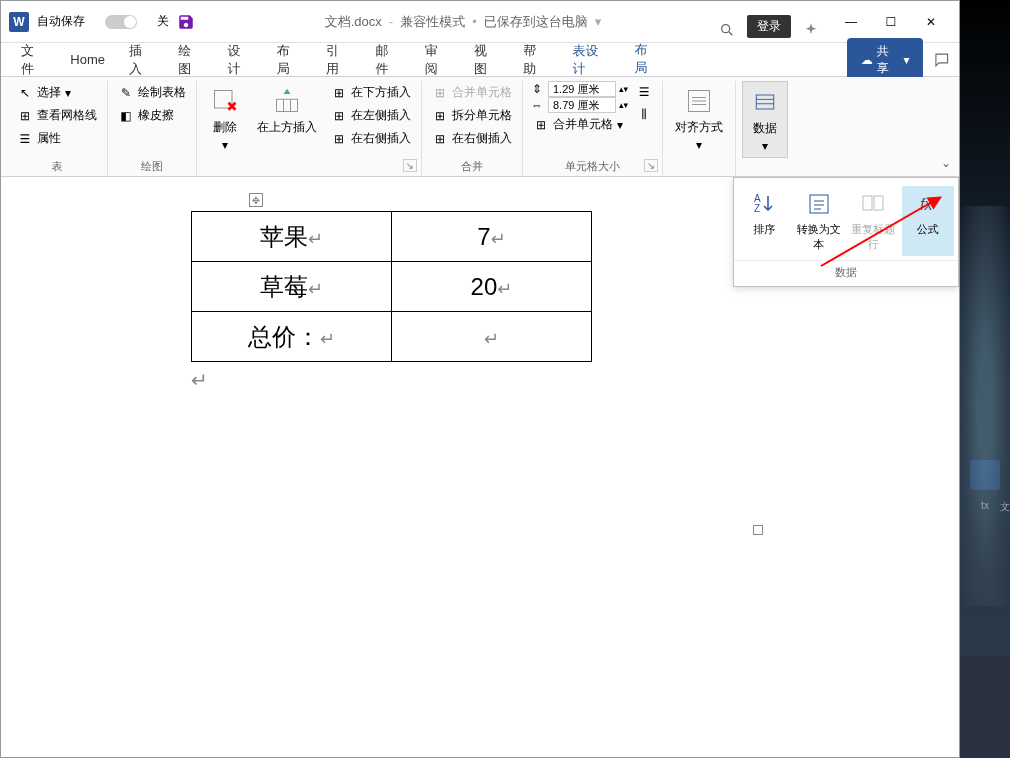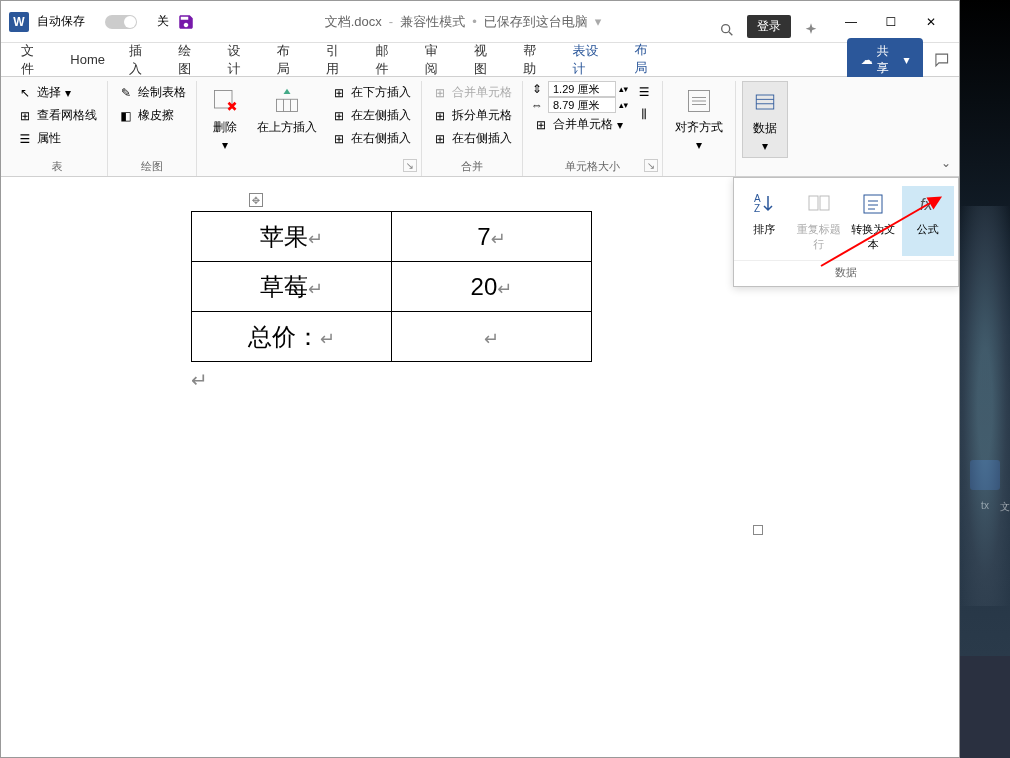--- a/index.html
+++ b/index.html
@@ -308,39 +308,39 @@
         <div class="dd-item">
           <div class="dd-item-icon">
               <svg viewBox="0 0 24 24" width="24" height="24">
                 <text x="2" y="10" font-size="10" fill="#2b579a">A</text>
                 <text x="2" y="20" font-size="10" fill="#2b579a">Z</text>
                 <path d="M16 4 v14 M12 14 l4 4 l4 -4" fill="none" stroke="#2b579a" stroke-width="1.5"></path>
               </svg>
             </div>
           <span>排序</span>
         </div>
-        <div class="dd-item disabled">
-          <div class="dd-item-icon">
-              <svg viewBox="0 0 24 24" width="24" height="24">
-                <rect x="2" y="4" width="9" height="14" fill="none" stroke="#bbb"></rect>
-                <rect x="13" y="4" width="9" height="14" fill="none" stroke="#bbb"></rect>
-              </svg>
-            </div>
-          <span>重复标题行</span>
-        </div>
         <div class="dd-item">
           <div class="dd-item-icon">
               <svg viewBox="0 0 24 24" width="24" height="24">
                 <rect x="3" y="3" width="18" height="18" fill="none" stroke="#2b579a"></rect>
                 <line x1="7" y1="9" x2="17" y2="9" stroke="#2b579a"></line>
                 <line x1="7" y1="13" x2="17" y2="13" stroke="#2b579a"></line>
                 <line x1="7" y1="17" x2="14" y2="17" stroke="#2b579a"></line>
               </svg>
             </div>
           <span>转换为文本</span>
+        </div>
+        <div class="dd-item disabled">
+          <div class="dd-item-icon">
+              <svg viewBox="0 0 24 24" width="24" height="24">
+                <rect x="2" y="4" width="9" height="14" fill="none" stroke="#bbb"></rect>
+                <rect x="13" y="4" width="9" height="14" fill="none" stroke="#bbb"></rect>
+              </svg>
+            </div>
+          <span>重复标题行</span>
         </div>
         <div class="dd-item highlighted">
           <div class="dd-item-icon">
               <svg viewBox="0 0 24 24" width="24" height="24">
                 <text x="4" y="18" font-size="16" font-style="italic" fill="#555" font-family="serif">fx</text>
               </svg>
             </div>
           <span>公式</span>
         </div>
       </div>

